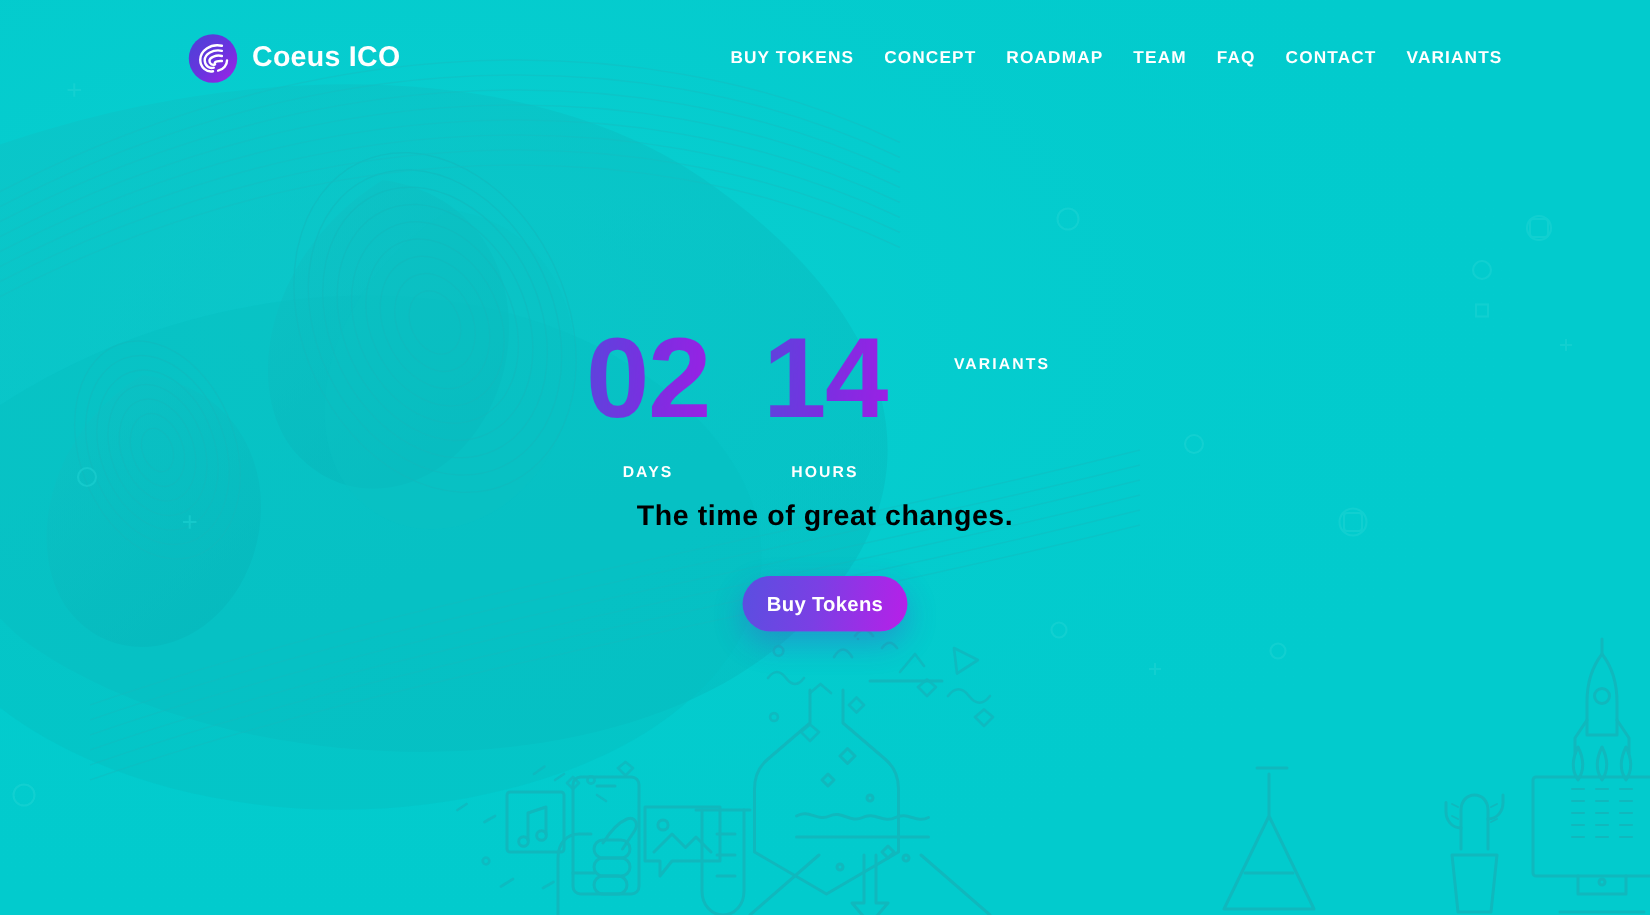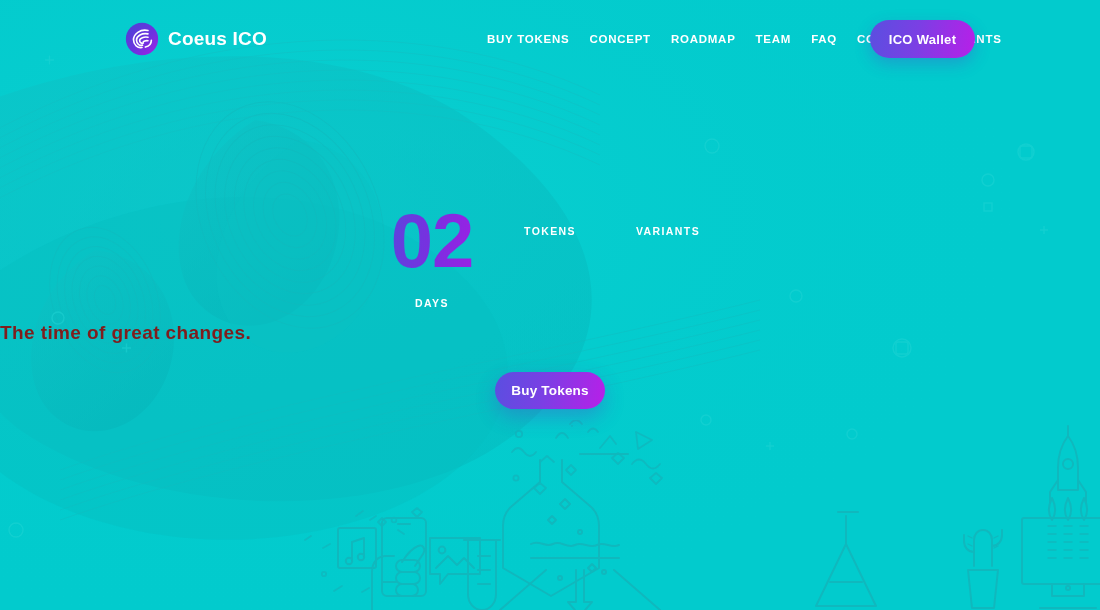--- a/index.html
+++ b/index.html
@@ -44,21 +44,21 @@
     width:105px; height:38px; border:none; border-radius:19px;
     background:linear-gradient(100deg,#5a4fe0 0%,#7b3fe4 45%,#b81fe8 100%);
     color:#fff; font-family:"Liberation Sans",sans-serif;
     font-size:13px; font-weight:bold; letter-spacing:.3px;
     cursor:pointer;
     box-shadow:0 6px 16px rgba(90,50,200,.28);
   }
 
   
   .hero{
-    position:absolute; top:0; left:0; width:1100px; height:508px;
+    position:absolute; top:12px; left:0; width:1100px; height:508px;
     z-index:15; pointer-events:none;
   }
   .hero > * { pointer-events:auto; }
 
   .countdown{
     position:absolute; top:205px; left:0; width:1100px;
     display:flex; justify-content:center; align-items:flex-start;
   }
   .cd-unit{ width:118px; text-align:center; }
   .cd-value{
@@ -68,21 +68,21 @@
     -webkit-background-clip:text; background-clip:text;
     -webkit-text-fill-color:transparent; color:#8a2be2;
   }
   .cd-label{
     margin-top:20px; color:#ffffff;
     font-size:10.5px; font-weight:bold; letter-spacing:1.4px;
   }
 
   .tagline{
     position:absolute; top:322px; left:0; width:1100px;
-    text-align:left; color:#7f1d1d;
+    text-align:center; color:#000000;
     font-size:19px; font-weight:bold; letter-spacing:.4px;
   }
 
   .cta-wrap{
     position:absolute; top:372px; left:0; width:1100px;
     display:flex; justify-content:center;
   }
   .cta-btn{
     width:110px; height:37px; border:none; border-radius:19px;
     background:linear-gradient(100deg,#5a4fe0 0%,#7b3fe4 45%,#b81fe8 100%);
@@ -227,32 +227,32 @@
   <nav class="main-nav">
     <a class="nav-link" href="#">BUY TOKENS</a>
     <a class="nav-link" href="#">CONCEPT</a>
     <a class="nav-link" href="#">ROADMAP</a>
     <a class="nav-link" href="#">TEAM</a>
     <a class="nav-link" href="#">FAQ</a>
     <a class="nav-link" href="#">CONTACT</a>
     <a class="nav-link" href="#">VARIANTS</a>
   </nav>
 
-  <button class="wallet-btn">ICO Wallet</button>
 </header>
 
 <section class="hero">
 
   <div class="countdown">
     <div class="cd-unit">
       <div class="cd-value">02</div>
       <div class="cd-label">DAYS</div>
     </div>
     <div class="cd-unit">
-      <div class="cd-label">TOKENS</div>
+      <div class="cd-value">14</div>
+      <div class="cd-label">HOURS</div>
     </div>
     <div class="cd-unit">
       <div class="cd-label">VARIANTS</div>
     </div>
   </div>
 
   <div class="tagline">The time of great changes.</div>
 
   <div class="cta-wrap">
     <button class="cta-btn">Buy Tokens</button>

